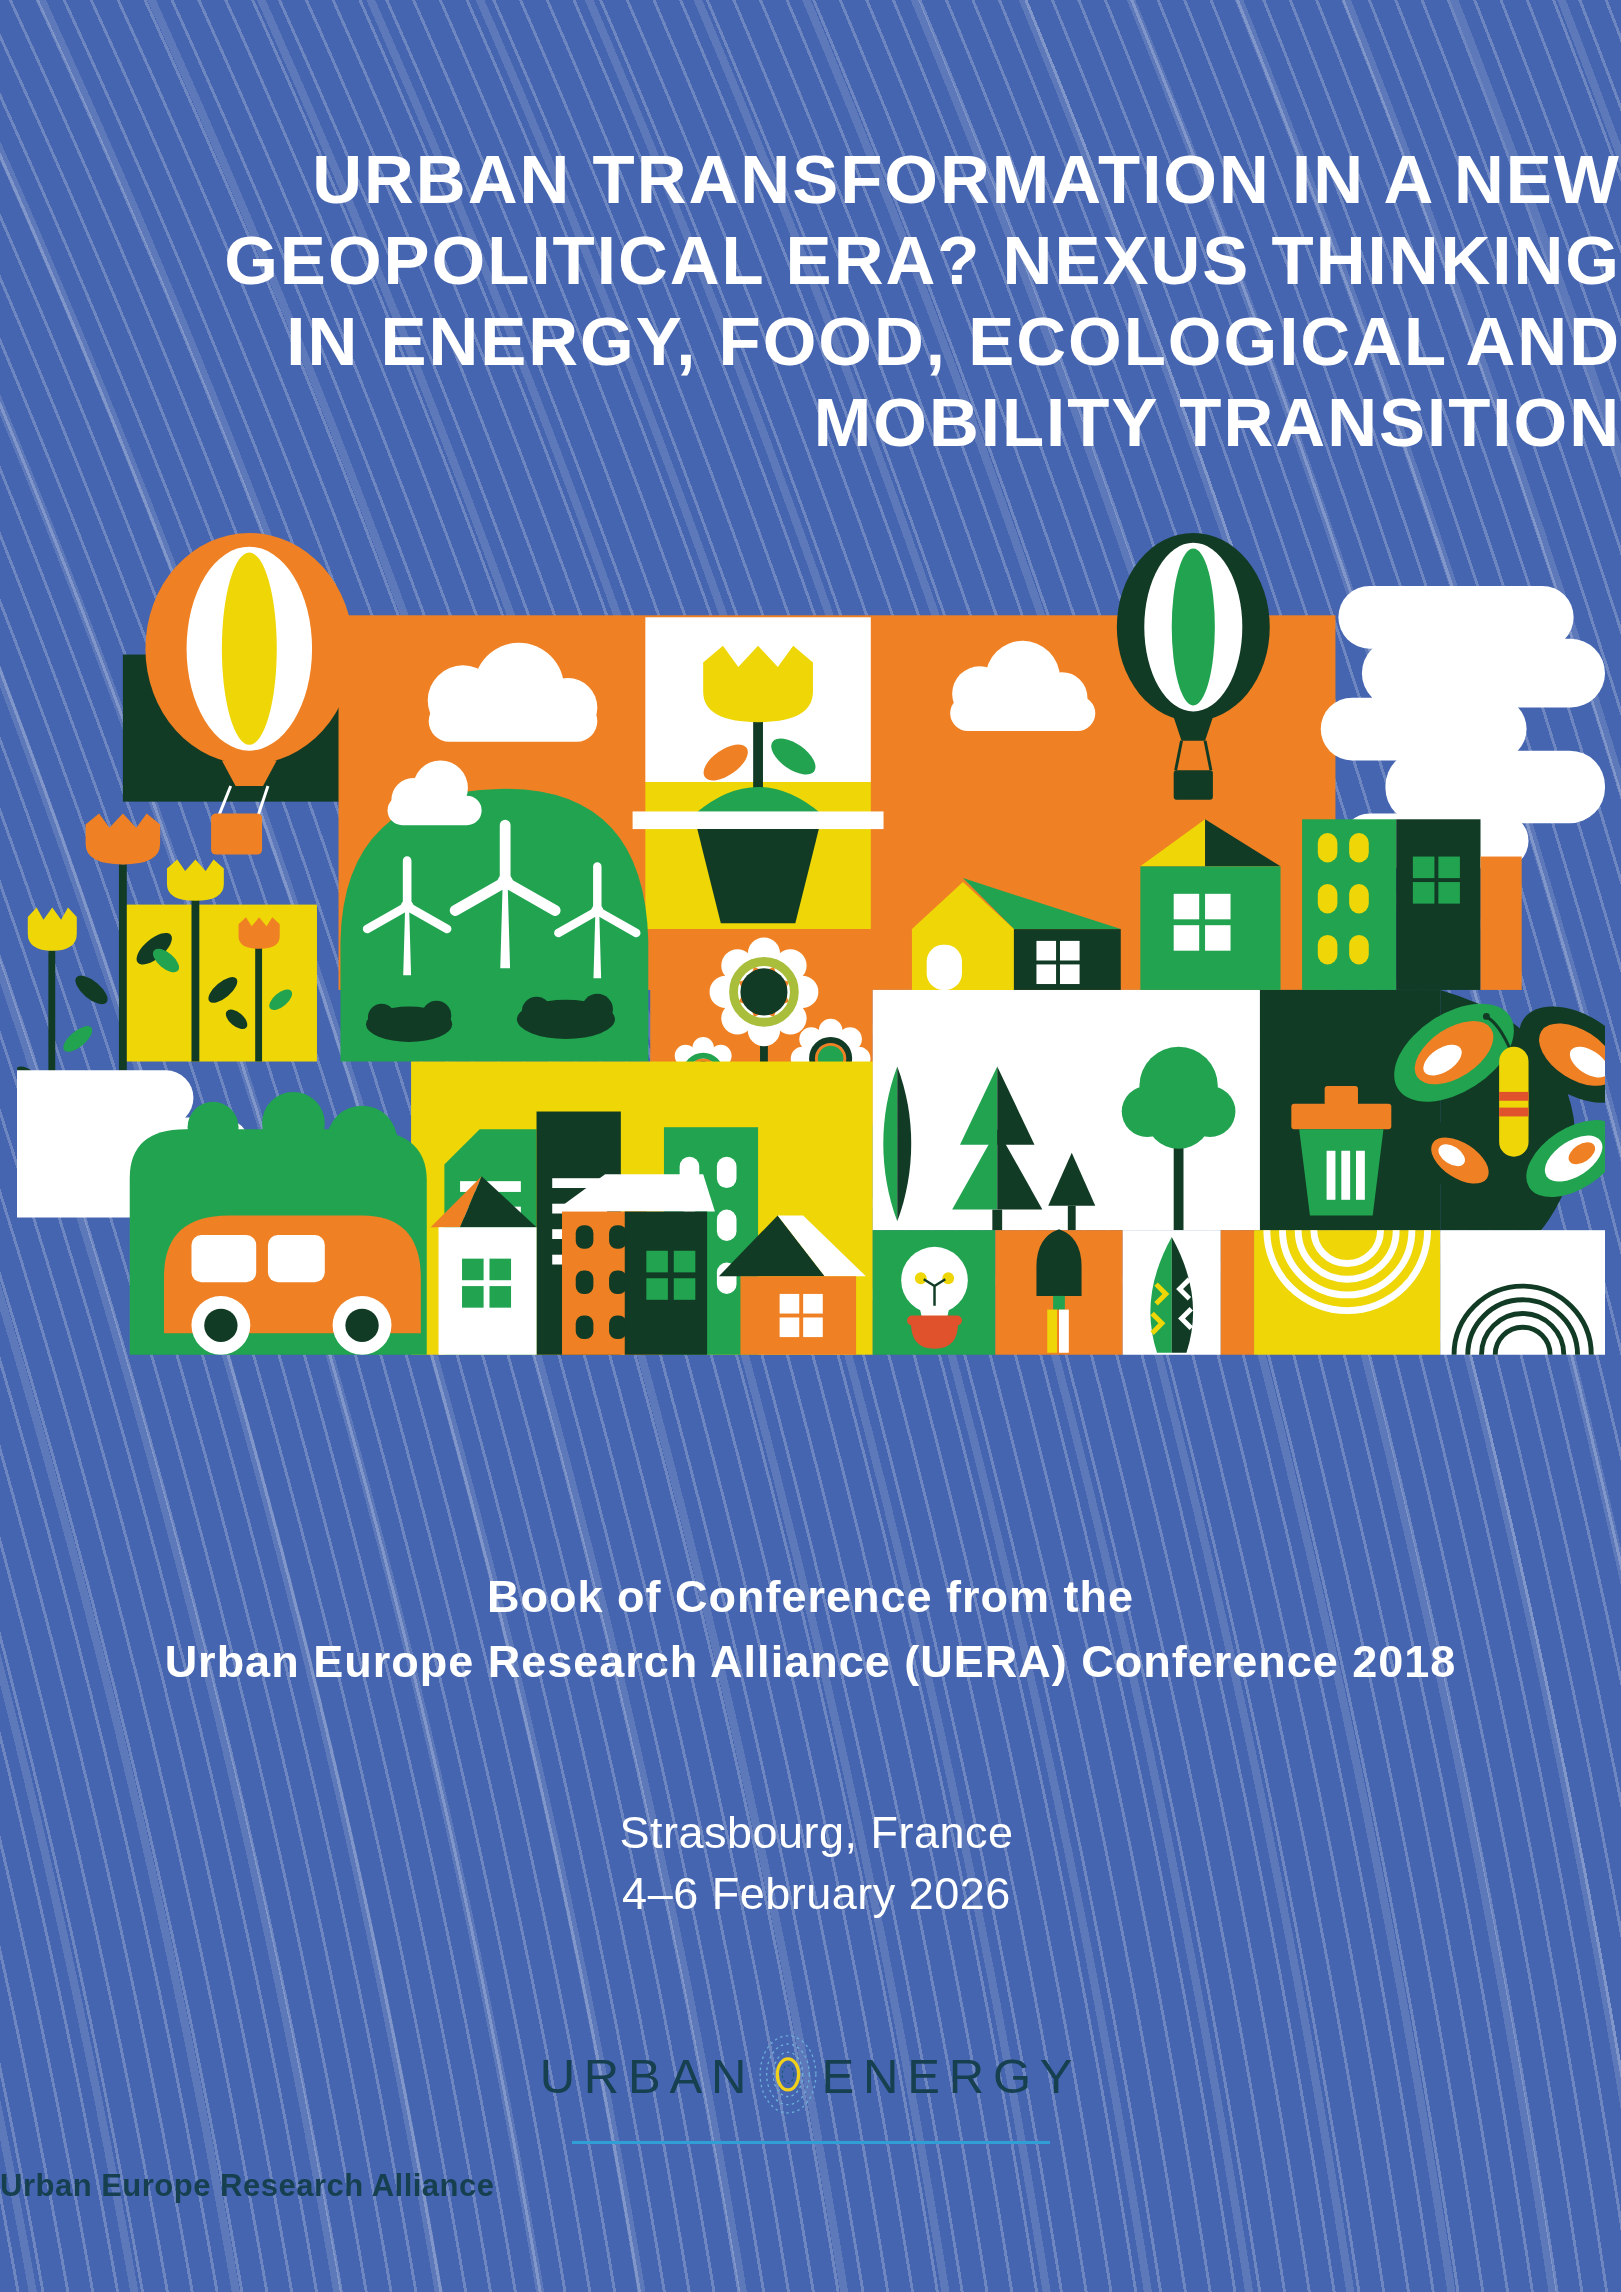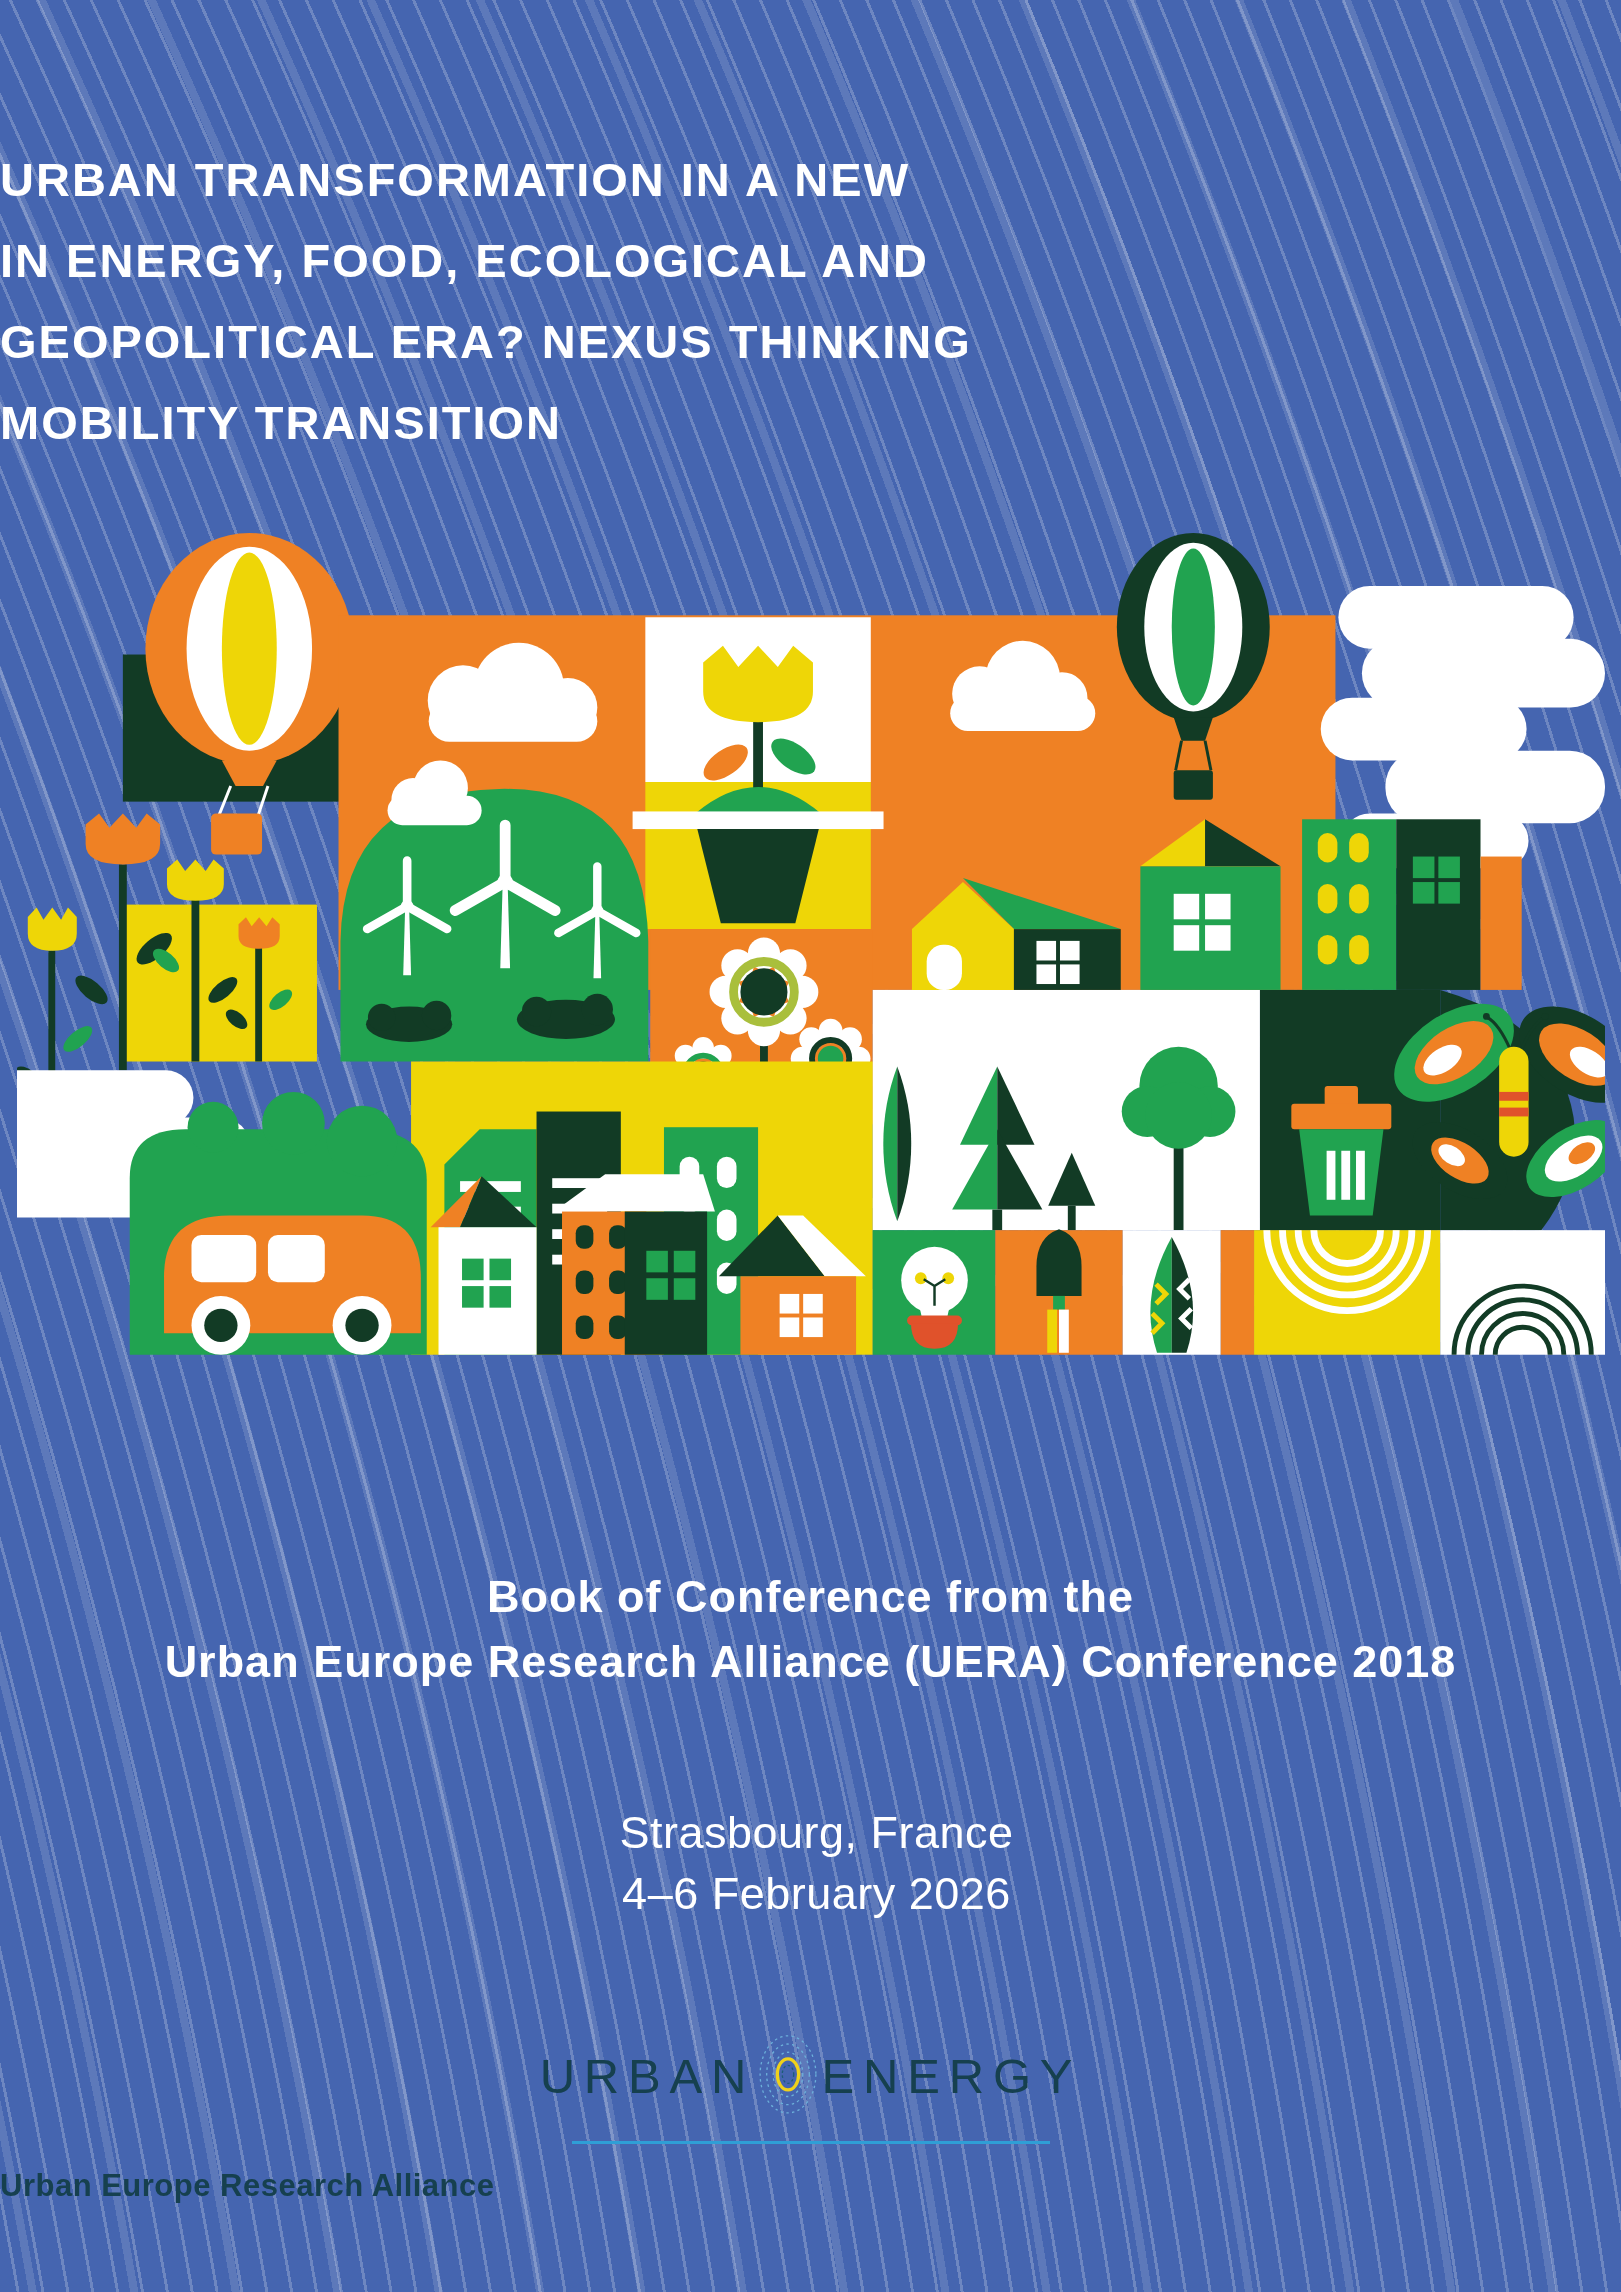--- a/index.html
+++ b/index.html
@@ -10,22 +10,22 @@
     background-image:
       repeating-radial-gradient(circle at -8037px 3725px,
         transparent 0 92px, rgba(255,255,255,.13) 92px 100px),
       repeating-radial-gradient(circle at -8037px 3725px,
         transparent 0 21.6px, rgba(255,255,255,.22) 21.6px 24.5px);
     overflow:hidden;
     font-family:"Liberation Sans", sans-serif;
   }
   .title{
     position:absolute;top:139px;left:0;width:100%;
-    text-align:left;color:#ffffff;
-    font-weight:800;font-size:47px;line-height:81px;letter-spacing:2px;
+    text-align:right;color:#ffffff;
+    font-weight:800;font-size:69px;line-height:81px;letter-spacing:2px;
   }
   .subtitle{
     position:absolute;top:1564px;left:0;width:100%;
     text-align:center;color:#ffffff;
     font-weight:700;font-size:45px;line-height:65px;letter-spacing:1px;
   }
   .venue{
     position:absolute;top:1802px;left:0;width:100%;
     text-align:center;color:#ffffff;
     font-weight:400;font-size:45px;line-height:61px;letter-spacing:0.5px;margin-left:6px;
@@ -52,22 +52,22 @@
   .o{fill:#ef8124}.g{fill:#21a350}.d{fill:#123b25}.y{fill:#eed607}
   .w{fill:#ffffff}.r{fill:#e0522b}.l{fill:#a9bf3c}
 </style>
 </head>
 <body>
 
 <div class="page">
 
   <div class="title">
     <div>URBAN TRANSFORMATION IN A NEW</div>
+    <div>GEOPOLITICAL ERA? NEXUS THINKING</div>
     <div>IN ENERGY, FOOD, ECOLOGICAL AND</div>
-    <div>GEOPOLITICAL ERA? NEXUS THINKING</div>
     <div>MOBILITY TRANSITION</div>
   </div>
 
   <svg class="illustration" viewBox="0 0 1620 880" preserveAspectRatio="none">
     <defs>
       <path id="tulip" d="M-50,-28 L-32,-50 L-18,-22 L0,-50 L18,-22 L32,-50 L50,-28 L50,10 Q50,50 0,50 Q-50,50 -50,10 Z"></path>
       <g id="daisy">
         <circle cx="0" cy="-26" r="11" fill="#fff"></circle>
           <circle cx="18" cy="-18" r="11" fill="#fff"></circle>
         <circle cx="26" cy="0" r="11" fill="#fff"></circle>

